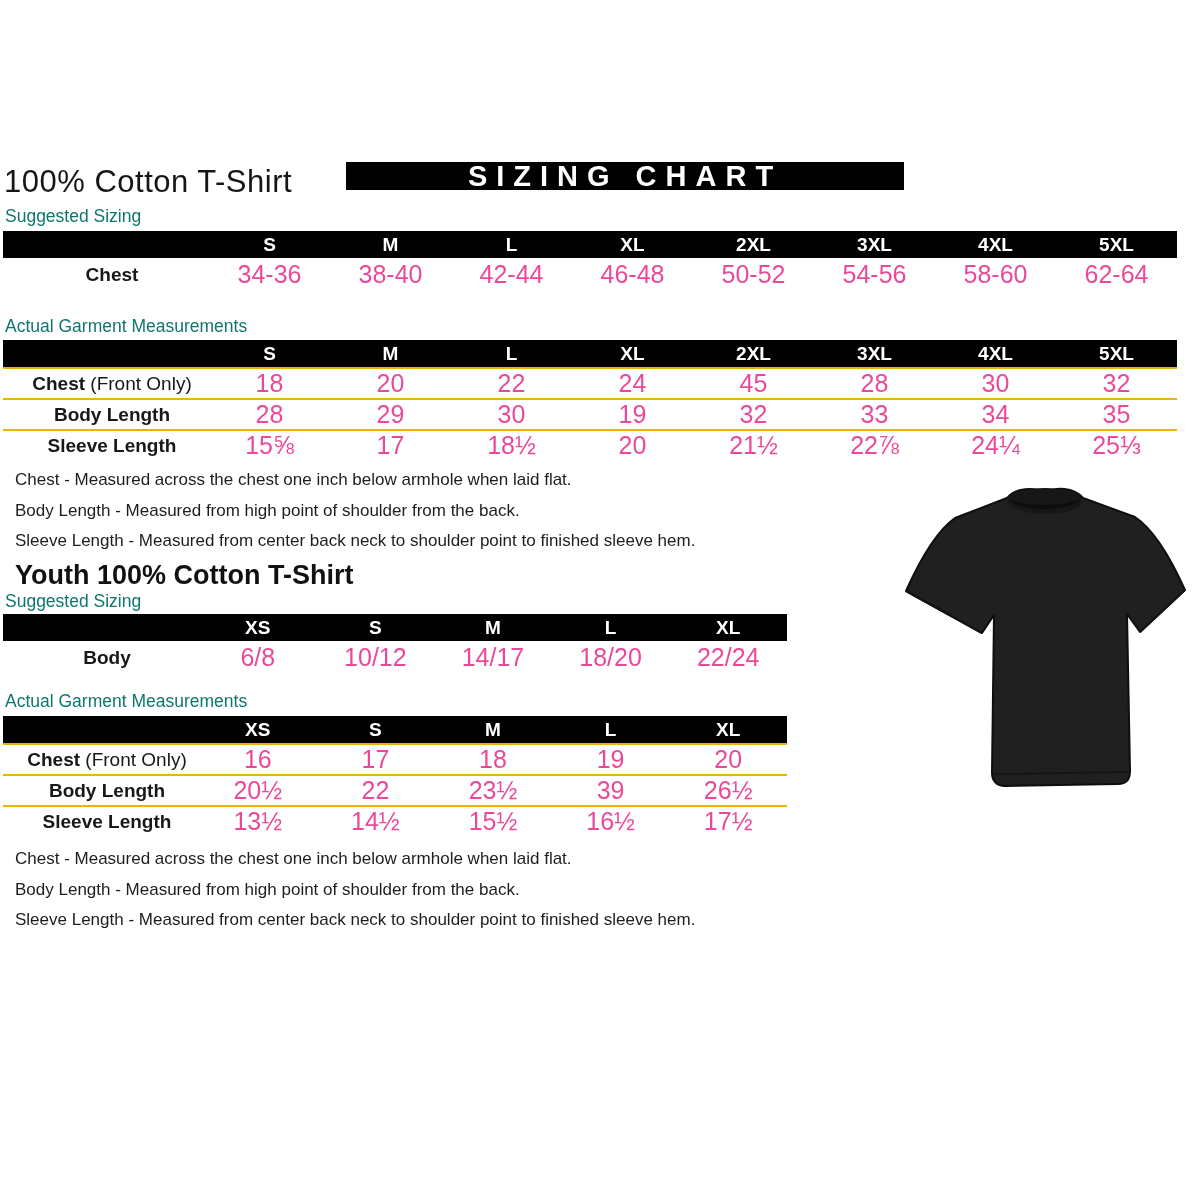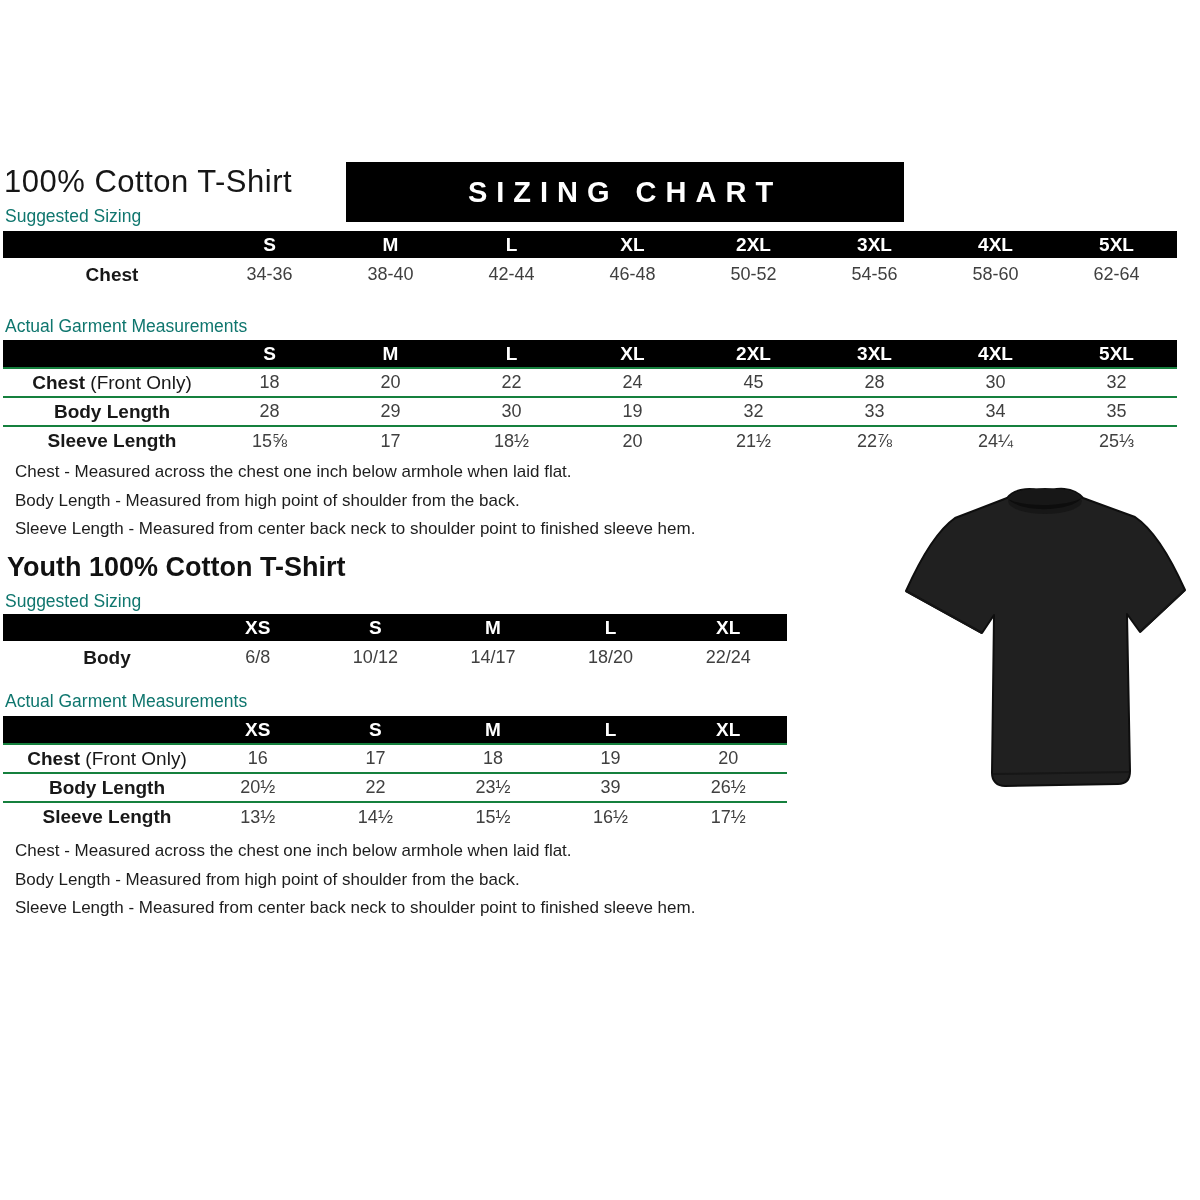--- a/index.html
+++ b/index.html
@@ -4,55 +4,55 @@
 <style>
   html,body{margin:0;padding:0}
   body{
     width:1200px;height:1200px;background:#ffffff;position:relative;
     font-family:"Liberation Sans", sans-serif;color:#1b1b1b;overflow:hidden;
   }
   .abs{position:absolute}
 
   
   #page-title{left:4px;top:164px;font-size:31px;font-weight:normal;letter-spacing:.5px;margin:0;color:#161616}
-  #banner{left:346px;top:162px;width:558px;height:60px;background:#000;
+  #banner{left:346px;top:162px;width:558px;height:28px;background:#000;
     display:flex;align-items:center;justify-content:center}
   #banner span{color:#fff;font-weight:bold;font-size:29px;letter-spacing:9px}
 
   .section-label{font-size:17.5px;color:#0f766e}
-  h2.youth{font-size:27px;font-weight:bold;margin:4px;color:#111}
+  h2.youth{font-size:27px;font-weight:bold;margin:12px;color:#111}
 
   
   table{border-collapse:collapse;table-layout:fixed;border-spacing:0}
   th,td{padding:0}
   thead th{background:#000;color:#fff;font-size:19px;font-weight:bold;height:27px;text-align:center;vertical-align:middle}
   tbody th{text-align:center;font-size:19px;font-weight:bold;padding-left:12px;vertical-align:middle;color:#181818}
-  tbody td{text-align:center;font-size:18px;font-weight:normal;vertical-align:middle;color:#404040}
+  tbody td{text-align:center;font-size:25px;font-weight:normal;vertical-align:middle;color:#ec4899}
   .suggested tbody tr{height:33px}
   .garment tbody tr{height:29px}
-  .garment tbody tr > *{border-top:2px solid #15803d}
+  .garment tbody tr > *{border-top:2px solid #eab308}
   .suffix{font-weight:normal}
   #adult-suggested-table,#adult-garment-table{width:1174px}
   #adult-suggested-table .label-col,#adult-garment-table .label-col{width:206px}
   #youth-suggested-table,#youth-garment-table{width:784px}
   #youth-suggested-table .label-col,#youth-garment-table .label-col{width:196px}
 
   #adult-suggested-label{left:5px;top:206px}
   #adult-suggested-table{left:3px;top:231px}
   #adult-garment-label{left:5px;top:316px}
   #adult-garment-table{left:3px;top:340px}
   #adult-notes{left:15px;top:461px}
   #youth-title{left:3px;top:548px}
   #youth-suggested-label{left:5px;top:591px}
   #youth-suggested-table{left:3px;top:614px}
   #youth-garment-label{left:5px;top:691px}
   #youth-garment-table{left:3px;top:716px}
   #youth-notes{left:15px;top:840px}
 
-  .notes p{margin:0 0 6px 0;font-size:17px;line-height:22.5px;color:#1d1d1d}
+  .notes p{margin:8px 0 6px 0;font-size:17px;line-height:22.5px;color:#1d1d1d}
 
   #tshirt{left:893px;top:478px;width:306px;height:332px}
 </style>
 </head>
 <body>
 
 <h1 id="page-title" class="abs">100% Cotton T-Shirt</h1>
 
 <div id="banner" class="abs">
   <span>SIZING CHART</span>

